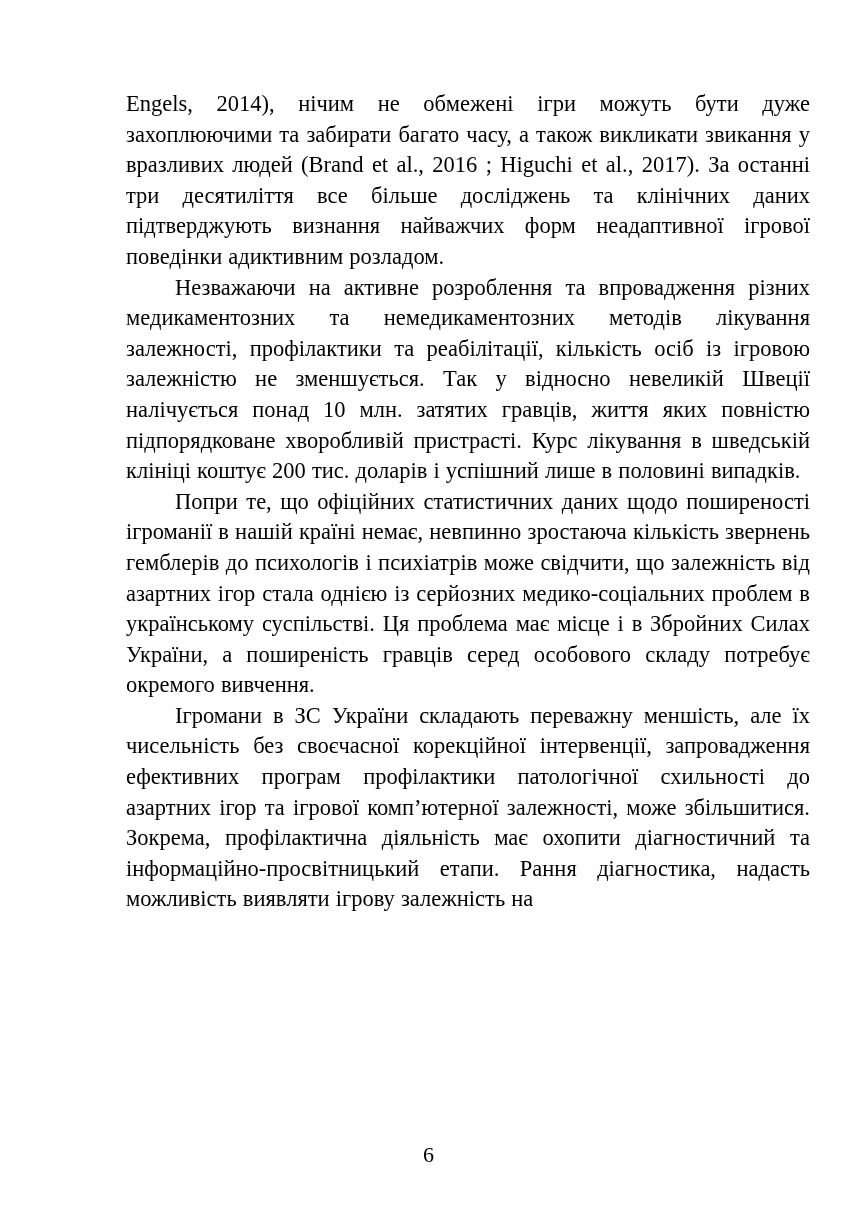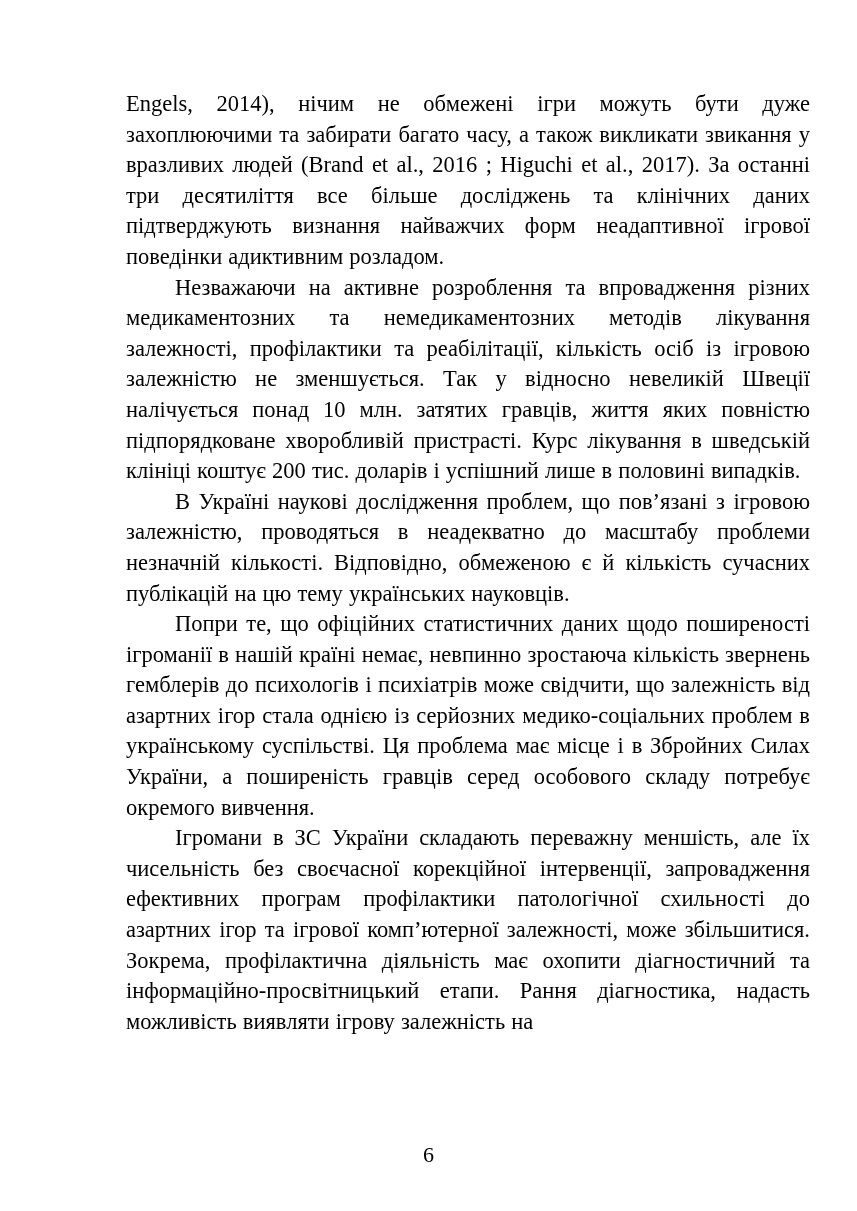--- a/index.html
+++ b/index.html
@@ -45,18 +45,17 @@
     line-height: 30px;
   }
 </style>
 </head>
 <body>
 
 <div class="page">
   <div class="body-text">
     <p class="no-indent">Engels, 2014), нічим не обмежені ігри можуть бути дуже захоплюючими та забирати багато часу, а також викликати звикання у вразливих людей (Brand et al., 2016 ; Higuchi et al., 2017). За останні три десятиліття все більше досліджень та клінічних даних підтверджують визнання найважчих форм неадаптивної ігрової поведінки адиктивним розладом.</p>
     <p>Незважаючи на активне розроблення та впровадження різних медикаментозних та немедикаментозних методів лікування залежності, профілактики та реабілітації, кількість осіб із ігровою залежністю не зменшується. Так у відносно невеликій Швеції налічується понад 10 млн. затятих гравців, життя яких повністю підпорядковане хворобливій пристрасті. Курс лікування в шведській клініці коштує 200 тис. доларів і успішний лише в половині випадків.</p>
-    <p>В Україні наукові дослідження проблем, що пов’язані з ігровою залежністю, проводяться в неадекватно до масштабу проблеми незначній кількості. Відповідно, обмеженою є й кількість сучасних публікацій на цю тему українських науковців.</p>
     <p>Попри те, що офіційних статистичних даних щодо поширеності ігроманії в нашій країні немає, невпинно зростаюча кількість звернень гемблерів до психологів і психіатрів може свідчити, що залежність від азартних ігор стала однією із серйозних медико-соціальних проблем в українському суспільстві. Ця проблема має місце і в Збройних Силах України, а поширеність гравців серед особового складу потребує окремого вивчення.</p>
     <p>Ігромани в ЗС України складають переважну меншість, але їх чисельність без своєчасної корекційної інтервенції, запровадження ефективних програм профілактики патологічної схильності до азартних ігор та ігрової комп’ютерної залежності, може збільшитися. Зокрема, профілактична діяльність має охопити діагностичний та інформаційно-просвітницький етапи. Рання діагностика, надасть можливість виявляти ігрову залежність на</p>
   </div>
   <div class="page-number">6</div>
 </div>
 
 </body></html>

